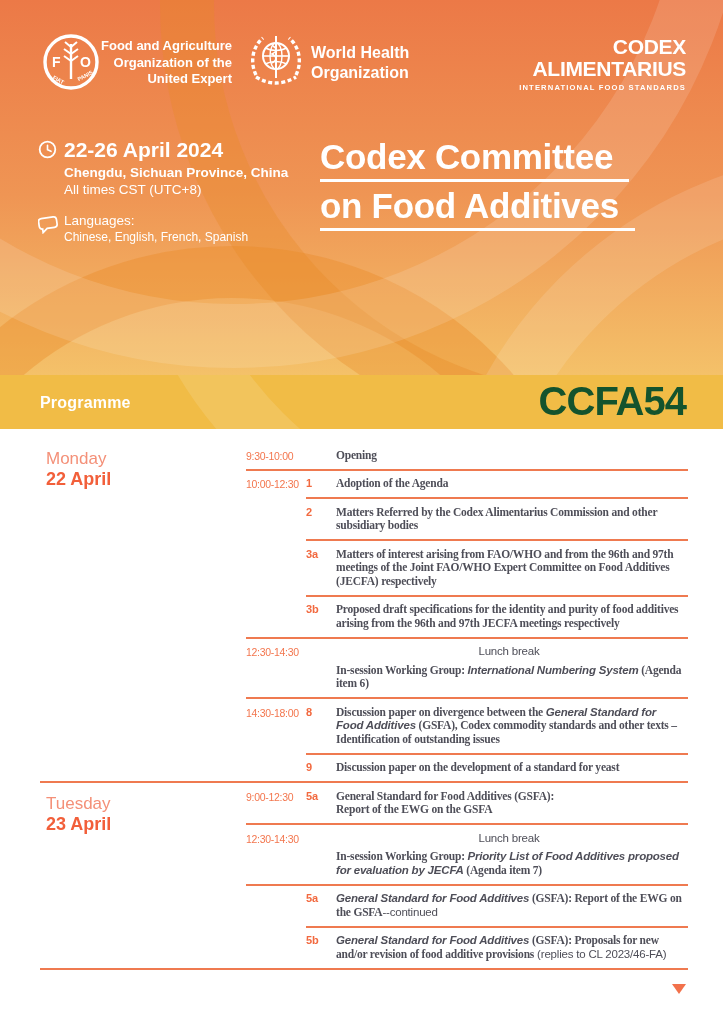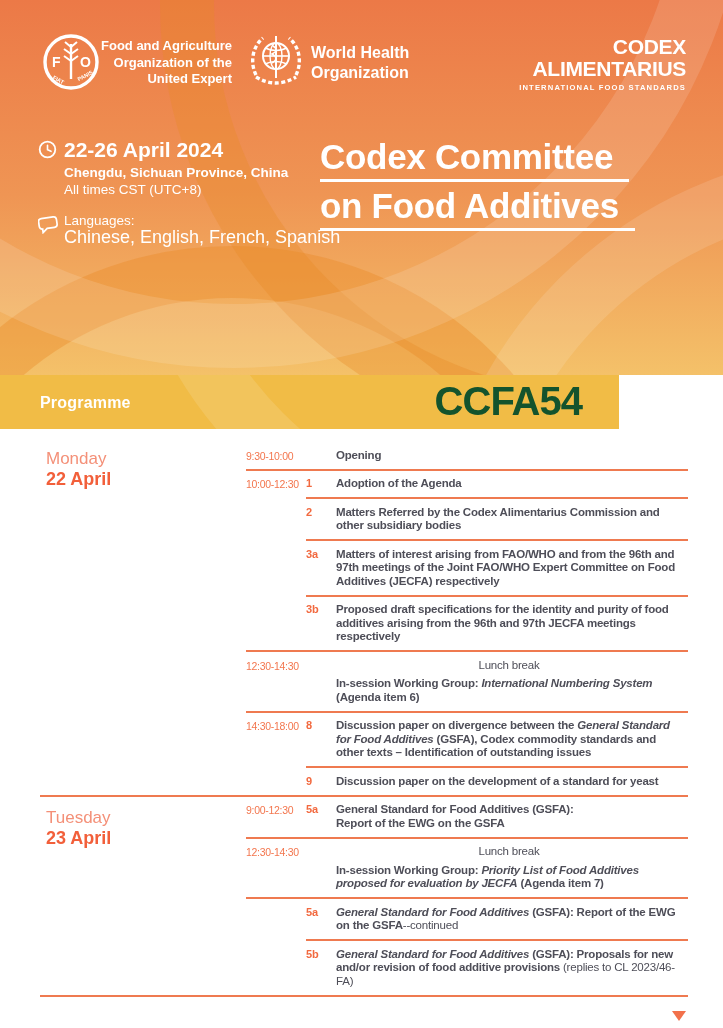--- a/index.html
+++ b/index.html
@@ -26,45 +26,45 @@
   .codex .tag{font-size:7.6px;font-weight:bold;letter-spacing:1.15px;margin-top:3px;}
 
   .meta{position:absolute;left:38px;top:138px;color:#fff;}
   .meta-row{position:relative;padding-left:26px;}
   .meta-icon{position:absolute;left:0;top:2px;}
   .dates{font-size:21px;font-weight:bold;line-height:24px;}
   .loc{font-size:13.5px;font-weight:bold;line-height:17px;margin-top:2px;}
   .tz{font-size:13.5px;line-height:17px;}
   .langs{margin-top:14px;}
   .lang-label{font-size:13.5px;line-height:17px;}
-  .lang-list{font-size:18px;line-height:17px;text-align:center;}
+  .lang-list{font-size:12px;line-height:17px;}
 
   .title{position:absolute;left:320px;top:140px;color:#fff;}
   .title .tl{display:block;margin-bottom:7px;}
   .title .tl span{display:inline-block;font-size:35px;font-weight:bold;line-height:34px;
         border-bottom:3px solid #fff;padding:0 16px 5px 0;letter-spacing:-.3px;}
 
   
-  .band{position:absolute;left:0;top:375px;width:619px;height:54px;background:#f1bc46;overflow:hidden;}
+  .band{position:absolute;left:0;top:375px;width:723px;height:54px;background:#f1bc46;overflow:hidden;}
   .band .arc{border-color:rgba(255,255,255,.12);}
   .band-arc{width:700px;height:700px;border-width:60px;left:120px;top:-620px;}
   .prog{position:absolute;left:40px;top:19px;color:#fff;font-weight:bold;font-size:16px;letter-spacing:.2px;}
   .ccfa{position:absolute;right:37px;top:4px;color:#14532d;font-weight:bold;font-size:40px;letter-spacing:-1px;}
 
   
   .sched{position:absolute;left:40px;top:429px;width:648px;padding-top:13px;}
   .day-sec{position:relative;padding-left:206px;}
   .day{position:absolute;left:6px;width:170px;}
   .day .dn{font-size:17px;color:#f49078;line-height:21px;}
   .day .dd{font-size:18px;color:#f25f3a;font-weight:bold;line-height:21px;}
   .row{display:flex;align-items:flex-start;padding:6.5px 0;}
   .t{width:60px;flex:0 0 60px;font-size:10.5px;color:#f3764e;letter-spacing:-.3px;padding-top:1px;}
   .n{width:30px;flex:0 0 30px;font-size:11px;font-weight:bold;color:#f2693f;}
   .d{flex:1;font-size:11.5px;color:#4e4e58;line-height:13.5px;letter-spacing:-.2px;padding-right:6px;}
-  .seg-b{font-weight:bold;}
+  .seg-b{font-weight:bold;font-family:Liberation Serif, serif;}
   .seg-bi{font-weight:bold;font-style:italic;}
   .seg-r{font-weight:normal;}
   .lunch{font-weight:normal;text-align:center;}
   .wg{margin-top:5px;}
   .rule{height:2px;background:#ef7a50;}
   .rule-time{margin-left:0;}
   .rule-num{margin-left:60px;}
   .rule-day{margin-left:0;width:648px;}
   .day-sec .rule{margin-right:0;}
   .day-sec .rule-time,.day-sec .rule-num{width:auto;}

